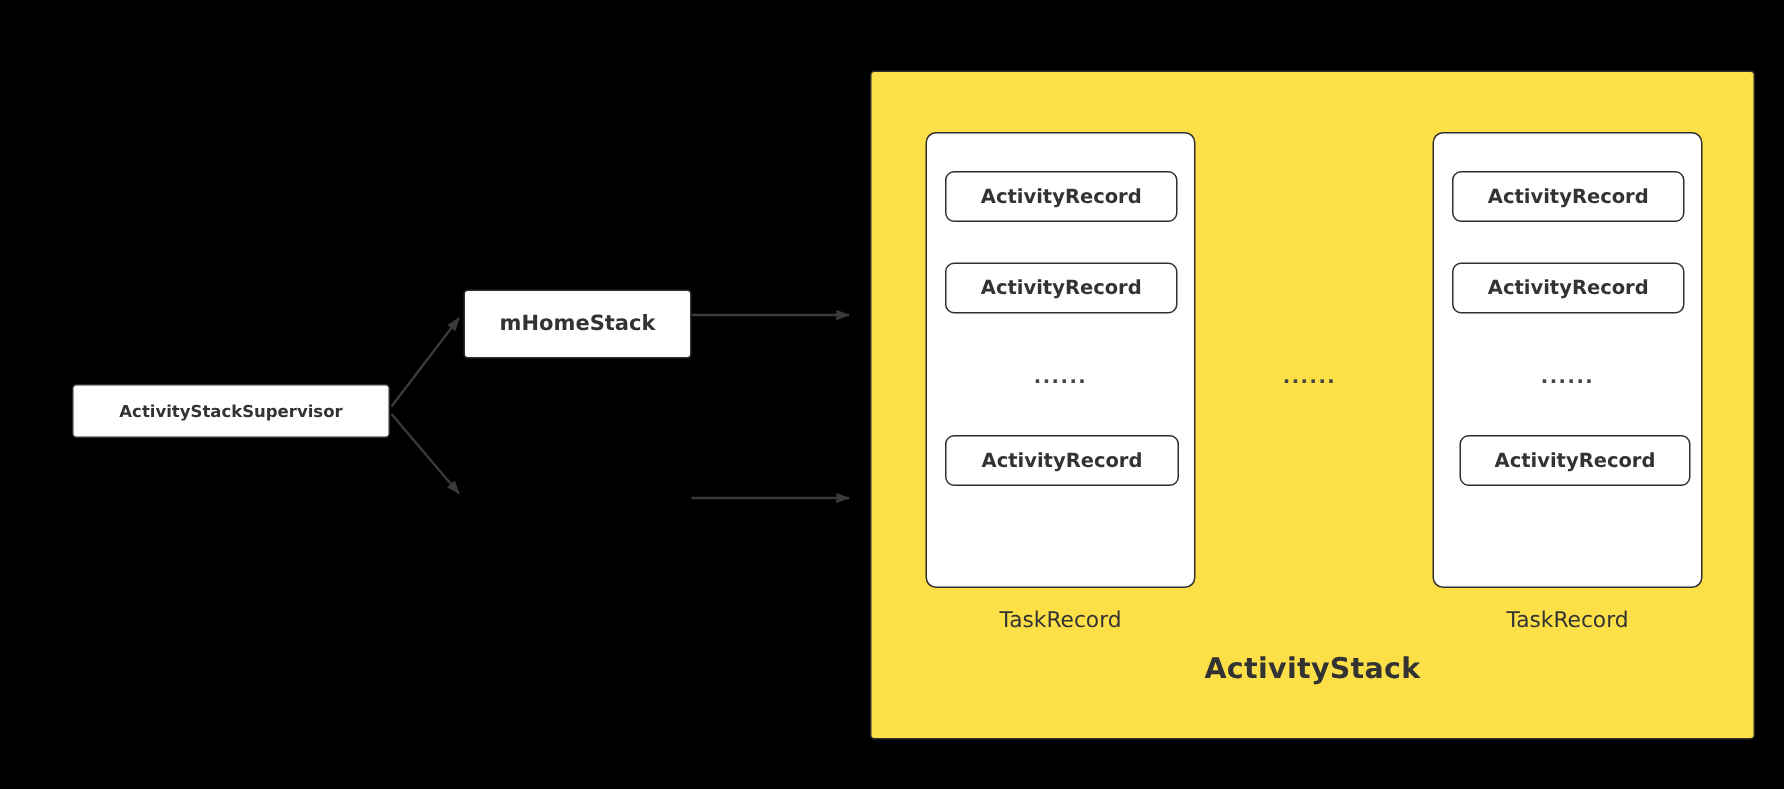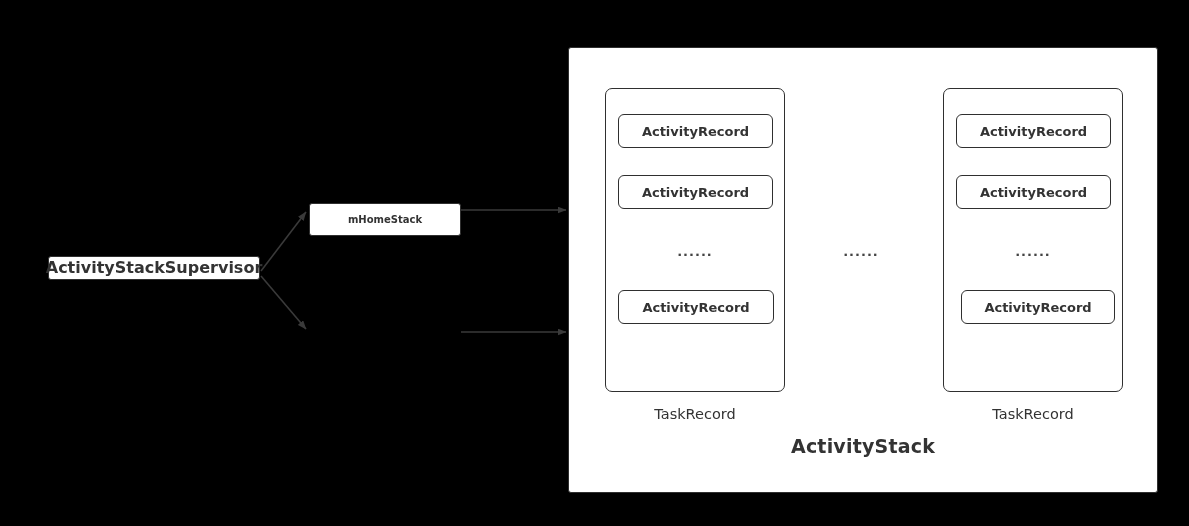--- a/index.html
+++ b/index.html
@@ -33,42 +33,41 @@
     color: #333333;
     font-weight: bold;
     line-height: 1;
     white-space: nowrap;
   }
 
   .node-supervisor {
     left: 48px;
     top: 256px;
     width: 212px;
-    height: 24px;
-    font-size: 16px;
+    height: 36px;
+    font-size: 11px;
   }
 
   .node-stackref {
     width: 152px;
-    height: 33px;
-    font-size: 10px;
-    margin-top: 10px;
+    height: 46px;
+    font-size: 14px;
   }
   .node-home     { left: 309px; top: 193px; }
   .node-focused  { left: 309px; top: 316px; }
 
   
   .activitystack-container {
     position: absolute;
-    left: 568px;
+    left: 580px;
     top: 47px;
     width: 590px;
     height: 446px;
     box-sizing: border-box;
-    background: #ffffff;
+    background: #fde047;
     border: 1.6px solid #2f2f2f;
     border-radius: 3px;
   }
   .activitystack-label {
     position: absolute;
     left: 0;
     right: 0;
     top: 387px;
     text-align: center;
     font-size: 19px;

